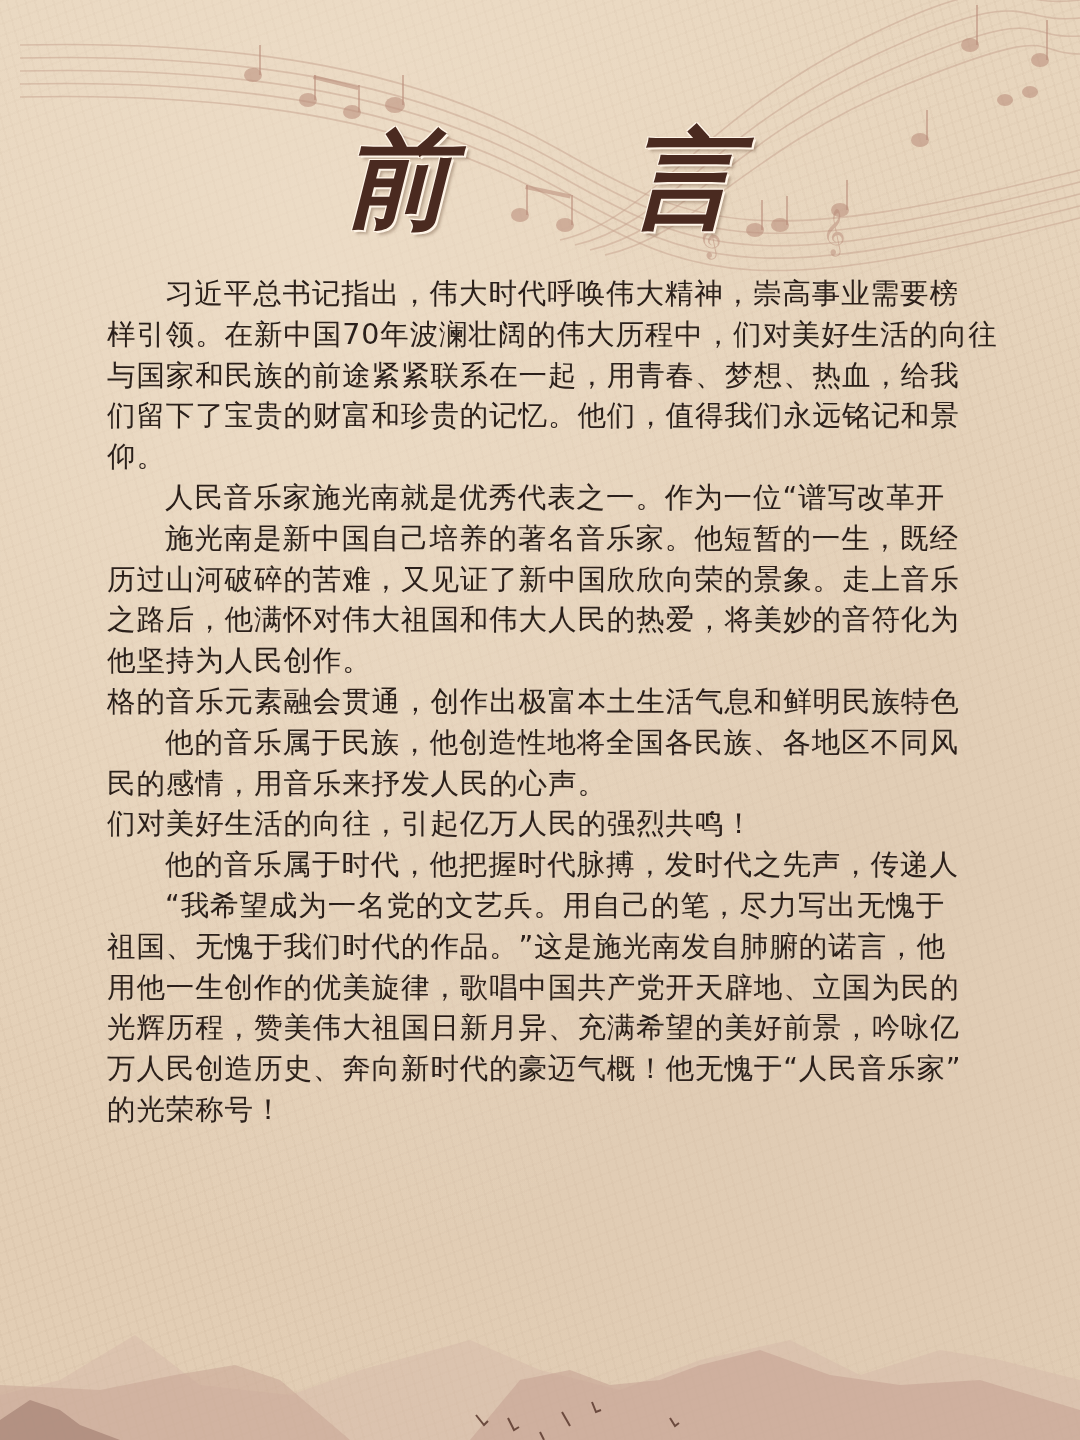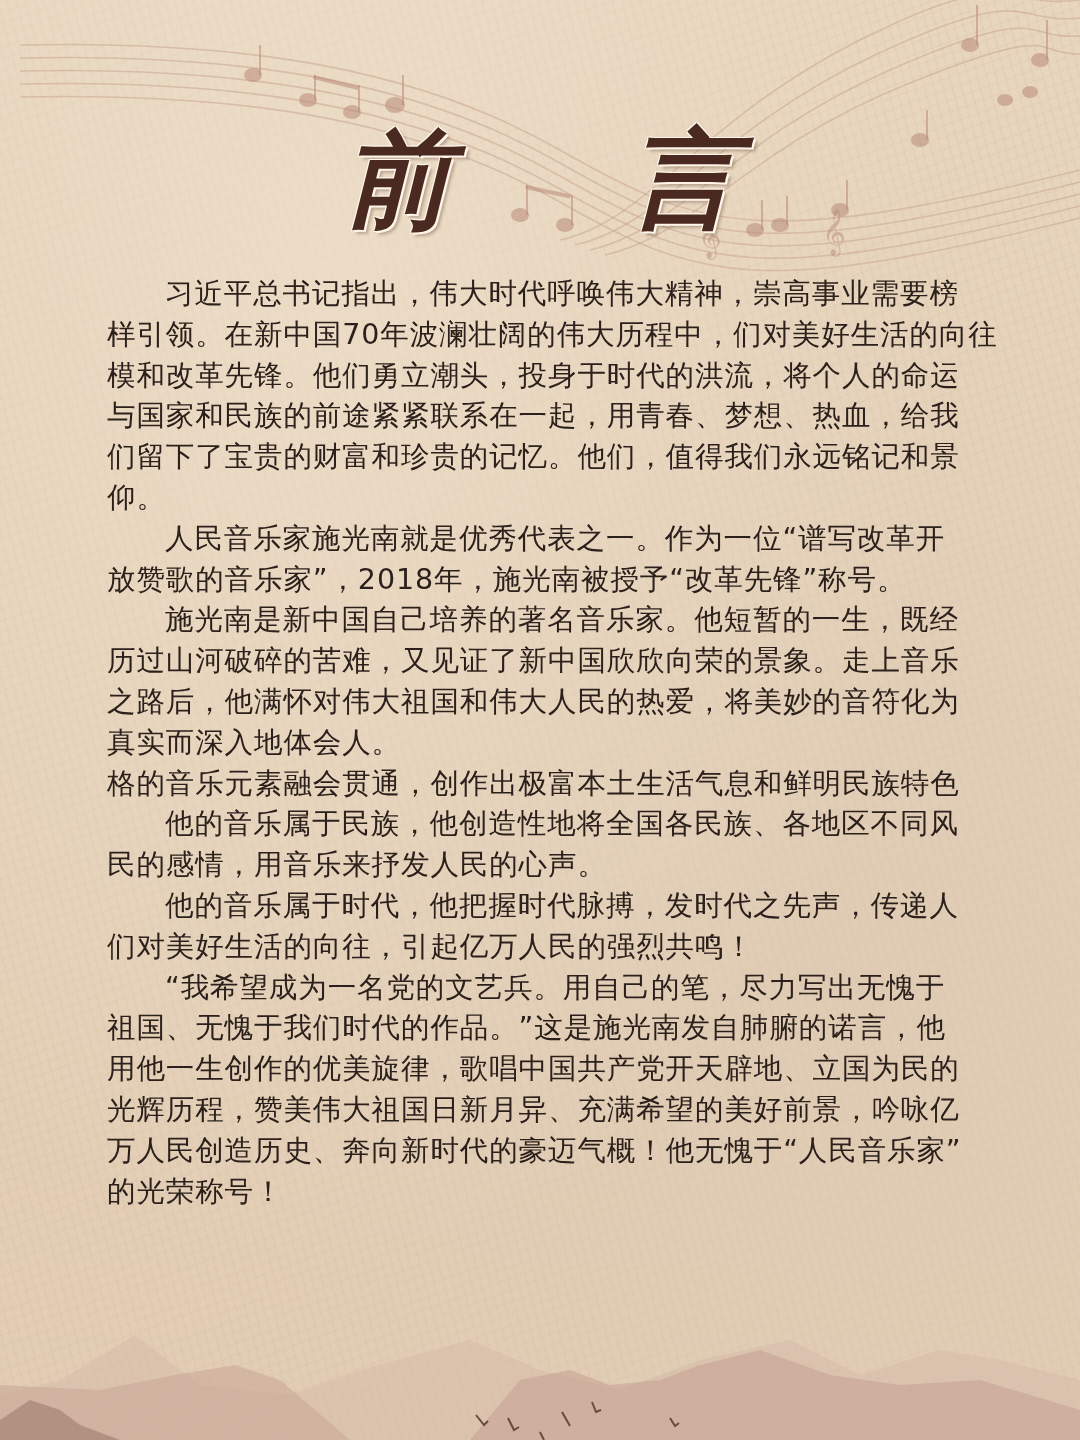--- a/index.html
+++ b/index.html
@@ -87,45 +87,43 @@
     <text x="822" y="245">𝄞</text>
   </g>
 </svg>
 
 <div class="title">前 言</div>
 
 <div class="body-text">
   <div>
     <span class="line indent">习近平总书记指出，伟大时代呼唤伟大精神，崇高事业需要榜</span>
     <span class="line">样引领。在新中国70年波澜壮阔的伟大历程中，们对美好生活的向往</span>
-    <span class="line">模和改革先锋。他们勇立潮头，投身于时代的洪流，将个人的命运</span>
     <span class="line">与国家和民族的前途紧紧联系在一起，用青春、梦想、热血，给我</span>
     <span class="line">们留下了宝贵的财富和珍贵的记忆。他们，值得我们永远铭记和景</span>
     <span class="line">仰。</span>
   </div>
   <div>
     <span class="line indent">人民音乐家施光南就是优秀代表之一。作为一位“谱写改革开</span>
-    <span class="line">放赞歌的音乐家”，2018年，施光南被授予“改革先锋”称号。</span>
   </div>
   <div>
     <span class="line indent">施光南是新中国自己培养的著名音乐家。他短暂的一生，既经</span>
     <span class="line">历过山河破碎的苦难，又见证了新中国欣欣向荣的景象。走上音乐</span>
     <span class="line">之路后，他满怀对伟大祖国和伟大人民的热爱，将美妙的音符化为</span>
-    <span class="line">真实而深入地体会人。</span>
+    <span class="line">他坚持为人民创作。</span>
   </div>
   <div>
     <span class="line">格的音乐元素融会贯通，创作出极富本土生活气息和鲜明民族特色</span>
     <span class="line indent">他的音乐属于民族，他创造性地将全国各民族、各地区不同风</span>
   </div>
   <div>
     <span class="line">民的感情，用音乐来抒发人民的心声。</span>
   </div>
   <div>
+    <span class="line">们对美好生活的向往，引起亿万人民的强烈共鸣！</span>
     <span class="line indent">他的音乐属于时代，他把握时代脉搏，发时代之先声，传递人</span>
-    <span class="line">们对美好生活的向往，引起亿万人民的强烈共鸣！</span>
   </div>
   <div>
     <span class="line indent">“我希望成为一名党的文艺兵。用自己的笔，尽力写出无愧于</span>
     <span class="line">祖国、无愧于我们时代的作品。”这是施光南发自肺腑的诺言，他</span>
     <span class="line">用他一生创作的优美旋律，歌唱中国共产党开天辟地、立国为民的</span>
     <span class="line">光辉历程，赞美伟大祖国日新月异、充满希望的美好前景，吟咏亿</span>
     <span class="line">万人民创造历史、奔向新时代的豪迈气概！他无愧于“人民音乐家”</span>
     <span class="line">的光荣称号！</span>
   </div>
 </div>

